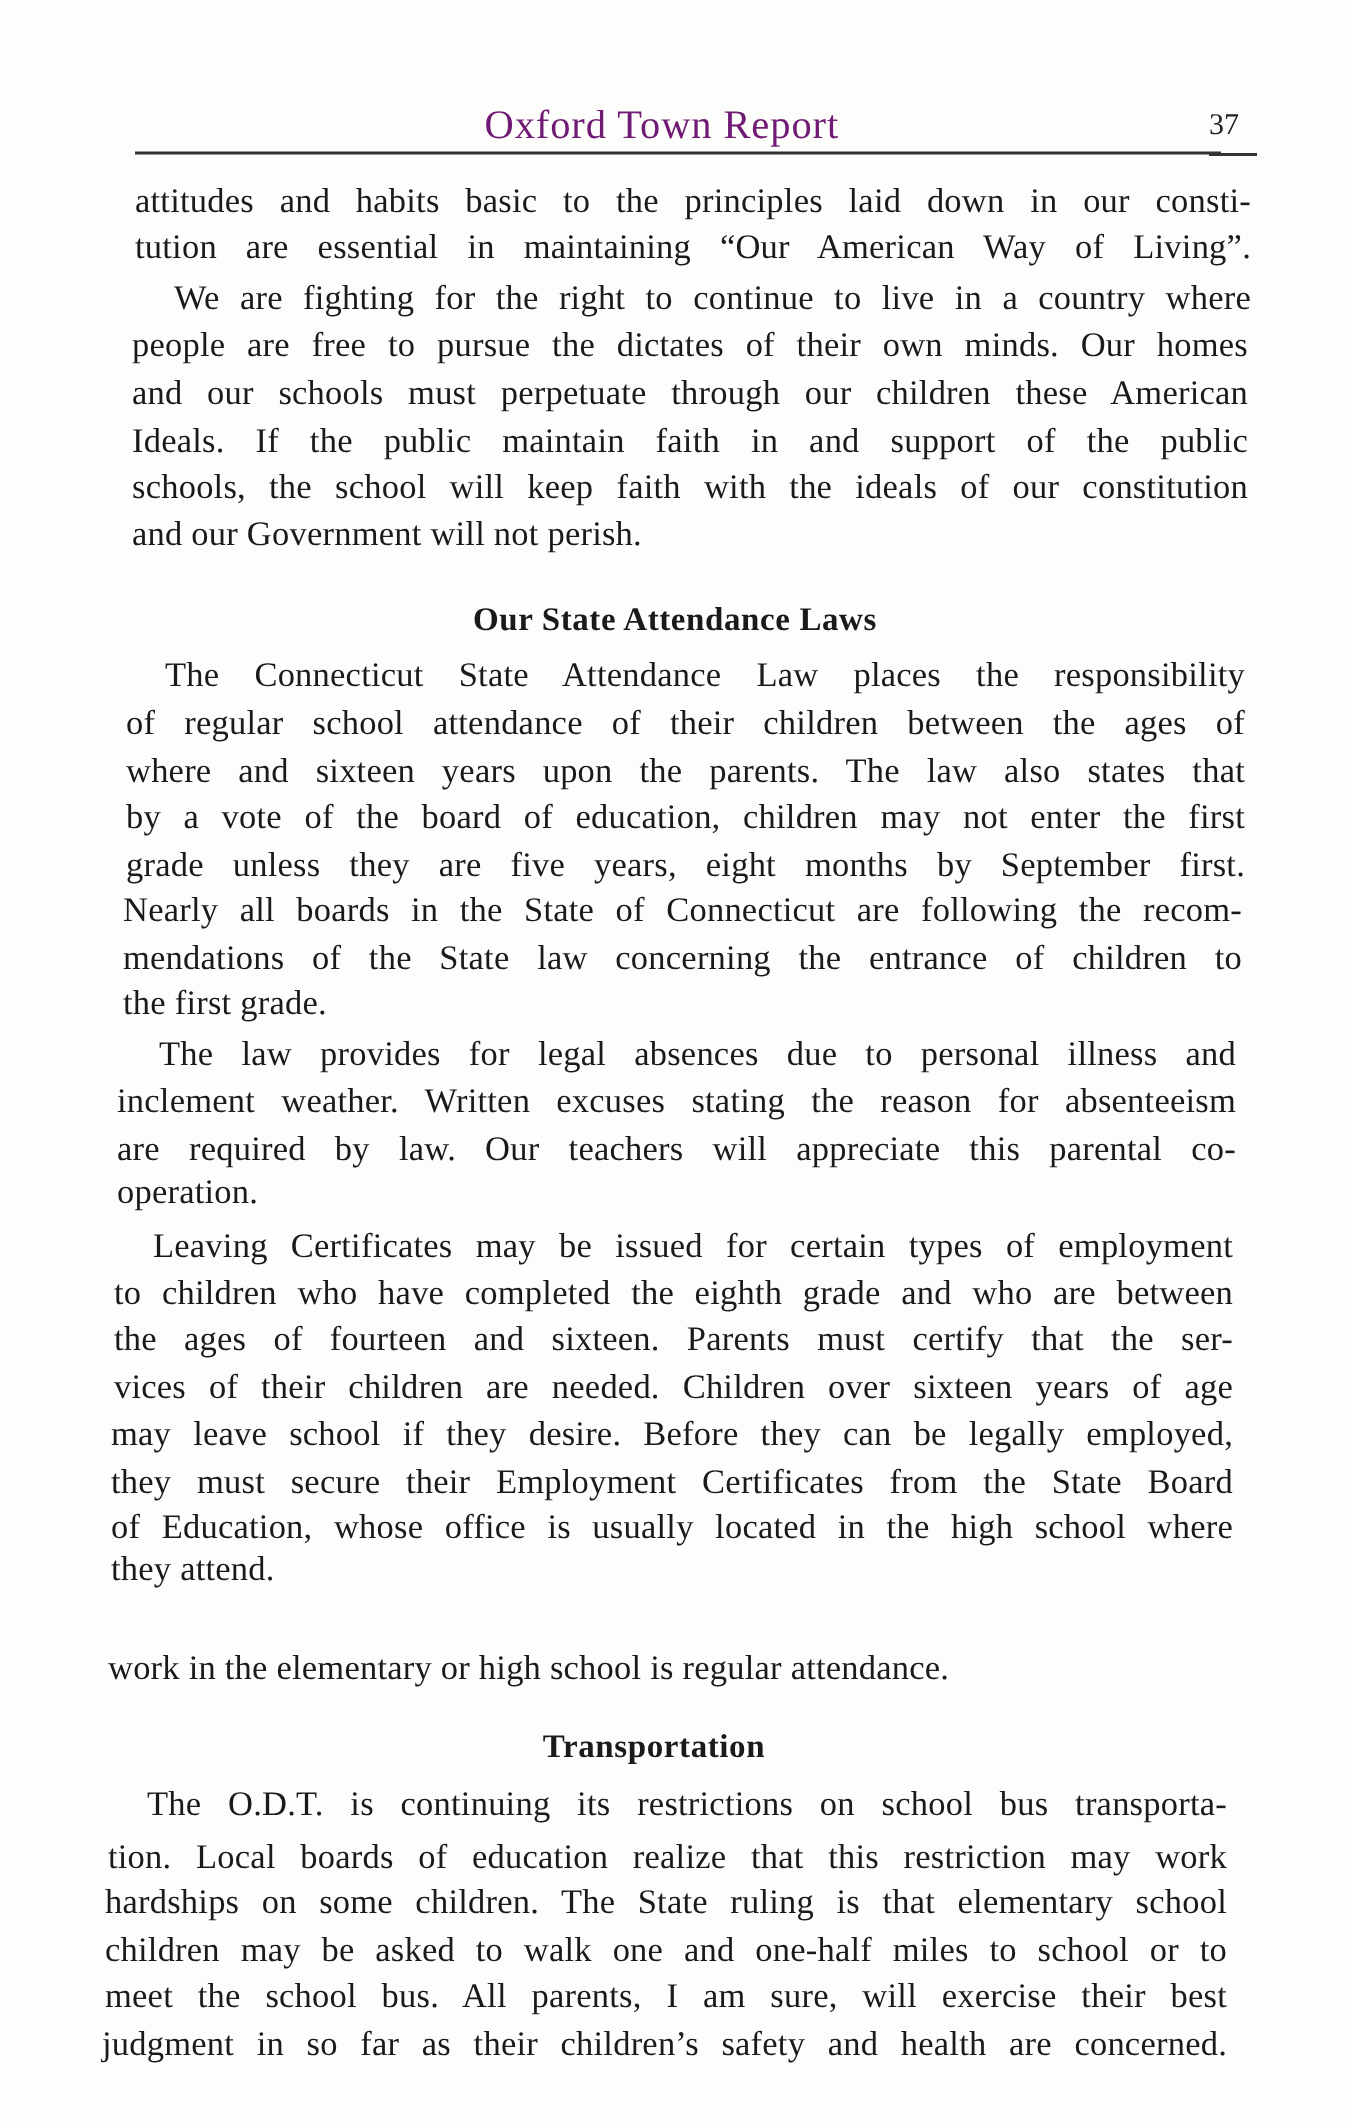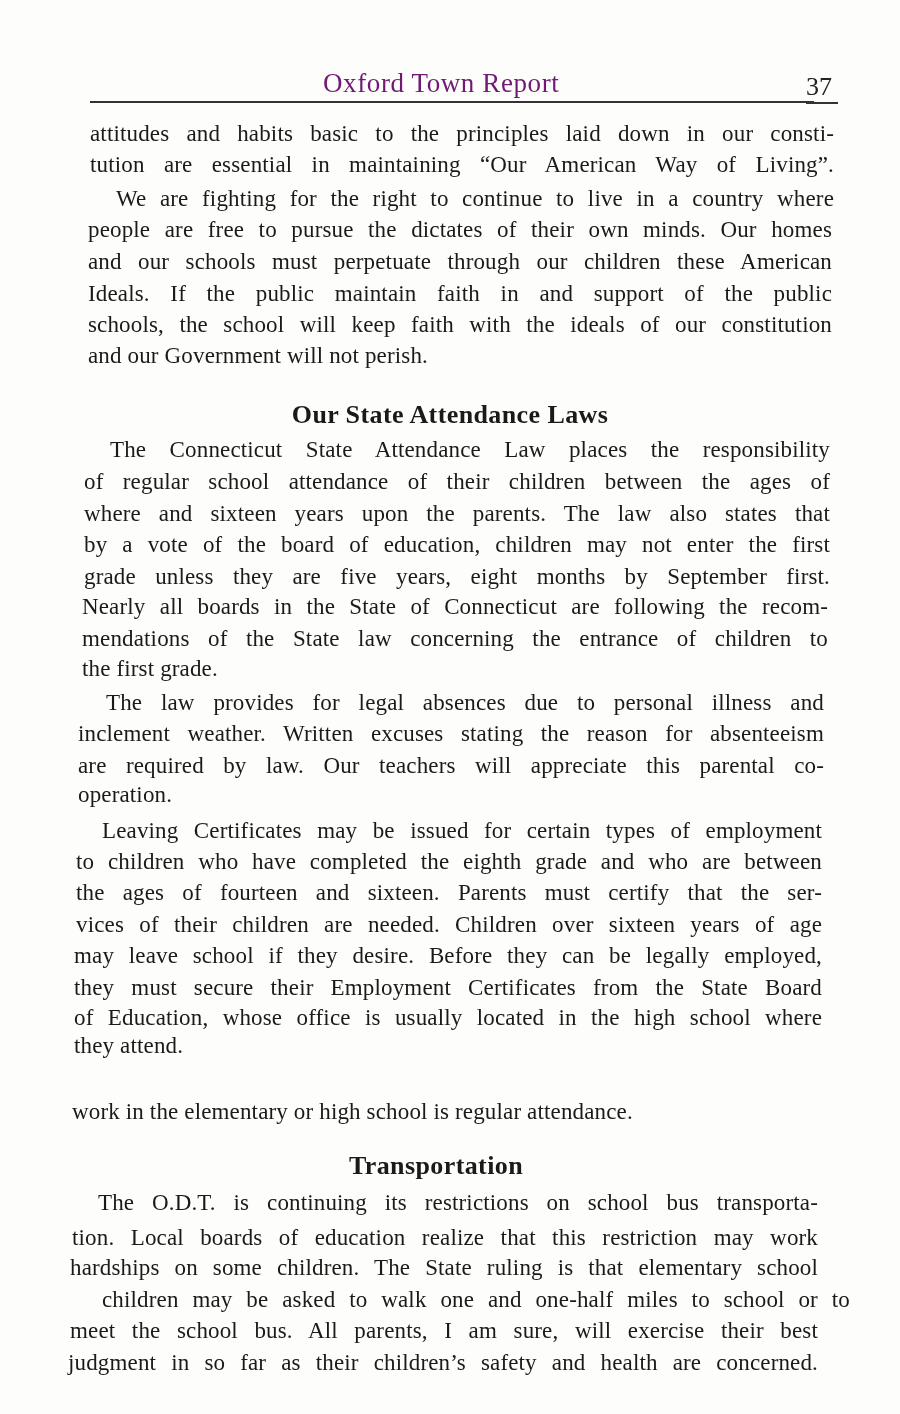--- a/index.html
+++ b/index.html
@@ -10,39 +10,39 @@
     color:#1a1a1a;
     position:relative;
   }
   .page { position:absolute; left:0; top:0; width:900px; height:1414px; }
   .header-title {
     position:absolute; left:323px; top:68px;
     font-size:27px; letter-spacing:0.6px; color:#701a75;
   }
   .page-number {
     position:absolute; left:806px; top:72px;
-    font-size:26px; color:#222;
+    font-size:20px; color:#222;
   }
   .header-rule {
     position:absolute; left:90px; top:101px; width:724px; height:2px;
     background:#333;
   }
   .header-rule-2 {
     position:absolute; left:806px; top:102px; width:32px; height:2px;
     background:#333;
   }
   .line {
     position:absolute; white-space:nowrap;
     font-size:23px; letter-spacing:0.15px;
     text-align:justify; text-align-last:justify;
   }
   .line.last { text-align-last:left; }
   .heading {
     position:absolute; left:0; width:900px; text-align:center;
-    font-weight:bold; font-size:26px; letter-spacing:0.4px;
+    font-weight:bold; font-size:22px; letter-spacing:0.4px;
   }
 </style>
 </head>
 <body>
 
 <div class="page">
 
   <div class="header-title">Oxford Town Report</div>
   <div class="page-number">37</div>
   <div class="header-rule"></div>
@@ -82,17 +82,17 @@
   <div class="line" style="left:74px;top:1005px;width:748px;">of Education, whose office is usually located in the high school where</div>
   <div class="line last" style="left:74px;top:1033px;">they attend.</div>
 
   <div class="line last" style="left:72px;top:1099px;">work in the elementary or high school is regular attendance.</div>
 
   <div class="heading" style="top:1151px;left:-14px;">Transportation</div>
 
   <div class="line" style="left:98px;top:1190px;width:720px;">The O.D.T. is continuing its restrictions on school bus transporta-</div>
   <div class="line" style="left:72px;top:1225px;width:746px;">tion.  Local boards of education realize that this restriction may work</div>
   <div class="line" style="left:70px;top:1255px;width:748px;">hardships on some children.  The State ruling is that elementary school</div>
-  <div class="line" style="left:70px;top:1287px;width:748px;margin-left:32px;">children may be asked to walk one and one-half miles to school or to</div>
+  <div class="line" style="left:70px;top:1287px;width:748px;">children may be asked to walk one and one-half miles to school or to</div>
   <div class="line" style="left:70px;top:1318px;width:748px;">meet the school bus.  All parents, I am sure, will exercise their best</div>
   <div class="line" style="left:68px;top:1350px;width:750px;">judgment in so far as their children’s safety and health are concerned.</div>
 
 </div>
 
 </body></html>

